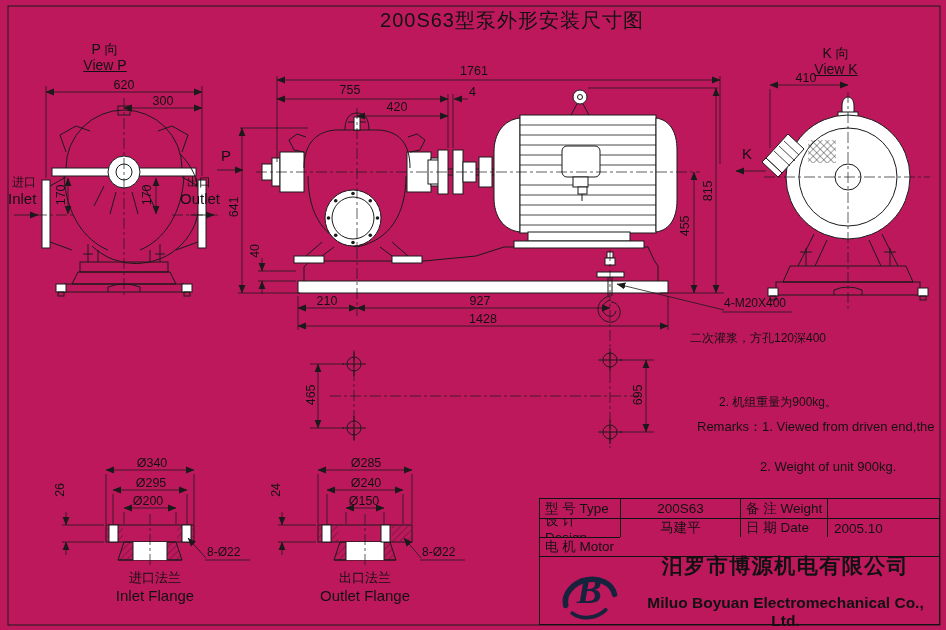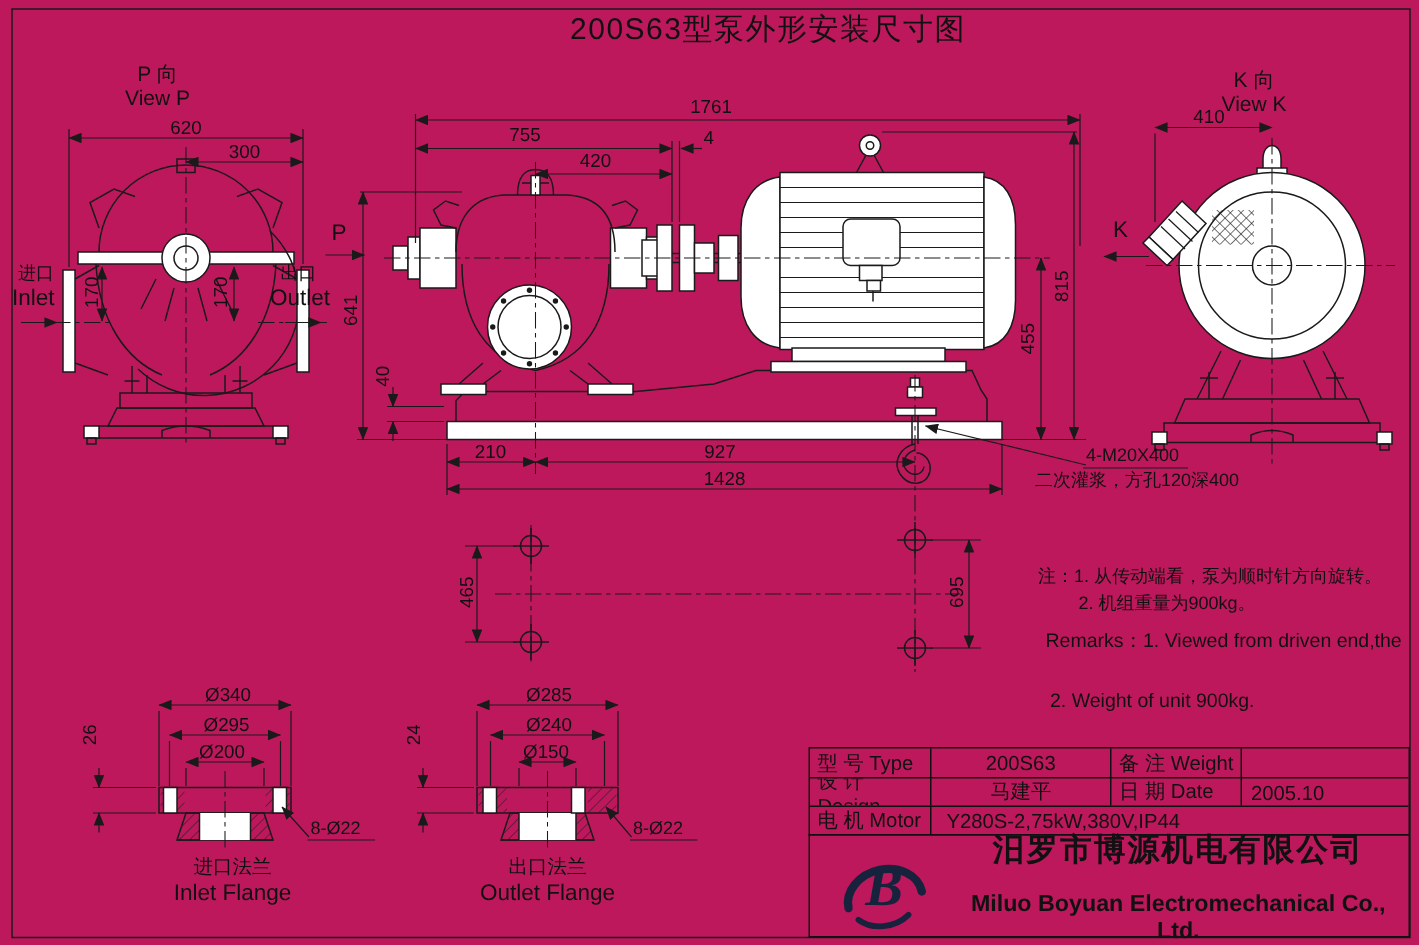--- a/index.html
+++ b/index.html
@@ -2,21 +2,21 @@
 <html><head>
 <meta charset="utf-8">
 <style>
   html,body{margin:0;padding:0;background:#fff;}
   #sheet{position:relative;width:946px;height:630px;background:#be185d;overflow:hidden;
          font-family:"Liberation Sans",sans-serif;color:#111;}
   #linework{position:absolute;left:0;top:0;}
   .t{position:absolute;white-space:nowrap;font-size:12.5px;line-height:1.1;color:#111;}
   .c{transform:translateX(-50%);}
   .r{width:44px;text-align:center;transform:rotate(-90deg);}
-  .ul{text-align:center;}
+  .ul{text-decoration:underline;text-align:center;}
   .zhti{font-size:20px;letter-spacing:1px;}
   .enti{font-size:19px;}
   .vlab{font-size:14px;margin-top:13px;}
   .small{font-size:12px;}
   .note-zh{font-size:12px;}
   .note-en{font-size:13px;}
   .fl-lab-zh{font-size:13px;}
   .fl-lab-en{font-size:15px;}
   .arrlab{font-size:15px;}
   
@@ -304,33 +304,32 @@
 <span class="t" style="left:469px;top:86px">4</span>
 <span class="t r" style="left:213px;top:200px">641</span>
 <span class="t r" style="left:234px;top:244px">40</span>
 <span class="t c" style="left:327px;top:295px">210</span>
 <span class="t c" style="left:480px;top:295px">927</span>
 <span class="t c" style="left:483px;top:313px">1428</span>
 <span class="t r" style="left:664px;top:219px">455</span>
 <span class="t r" style="left:687px;top:184px">815</span>
 <span class="t arrlab" style="left:742px;top:146px">K</span>
 <span class="t small" style="left:724px;top:297px">4-M20X400</span>
-<span class="t small" style="left:690px;top:314px">二次灌浆，方孔120深400</span>
+<span class="t small" style="left:690px;top:332px">二次灌浆，方孔120深400</span>
 
 <span class="t c vlab" style="left:836px;top:33px">K 向</span>
 <span class="t c vlab ul" style="left:836px;top:49px">View K</span>
 <span class="t c" style="left:806px;top:72px">410</span>
 
 <span class="t r" style="left:290px;top:388px">465</span>
 <span class="t r" style="left:617px;top:388px">695</span>
 
-<span class="t note-zh" style="left:692px;top:378px">注：1. 从传动端看，泵为顺时针方向旋转。</span>
 <span class="t note-zh" style="left:719px;top:396px">2. 机组重量为900kg。</span>
 <span class="t note-en" style="left:697px;top:420px">Remarks：1. Viewed from driven end,the</span>
-<span class="t note-en" style="left:700px;top:460px">2. Weight of unit 900kg.</span>
+<span class="t note-en" style="left:760px;top:460px">2. Weight of unit 900kg.</span>
 
 <span class="t c" style="left:152px;top:457px">Ø340</span>
 <span class="t c" style="left:151px;top:477px">Ø295</span>
 <span class="t c" style="left:148px;top:495px">Ø200</span>
 <span class="t r" style="left:39px;top:483px">26</span>
 <span class="t small" style="left:207px;top:546px">8-Ø22</span>
 <span class="t c fl-lab-zh" style="left:155px;top:571px">进口法兰</span>
 <span class="t c fl-lab-en" style="left:155px;top:588px">Inlet Flange</span>
 
 <span class="t c" style="left:366px;top:457px">Ø285</span>
@@ -344,21 +343,20 @@
 <div class="tblock">
   <div class="lab">型 号 Type</div>
   <div class="bl mid">200S63</div>
   <div class="bl lab">备 注 Weight</div>
   <div class="bl"></div>
   <div class="bt lab">设 计 Design</div>
   <div class="bl bt mid">马建平</div>
   <div class="bl bt lab">日 期 Date</div>
   <div class="bl bt pl6">2005.10</div>
   <div class="bt lab">电 机 Motor</div>
-  <div class="bl bt pl10" style="grid-column:2/5">Y280S-2,75kW,380V,IP44</div>
 </div>
 
 <div class="company">
   <svg class="logo" viewBox="0 0 70 54">
     <g stroke="#17233d" fill="none" stroke-linecap="round">
       <path d="M14,40 A21,17 -14 1 1 58,30" stroke-width="5"></path>
       <path d="M20,47 A21,17 -14 0 0 50,44" stroke-width="3.5"></path>
     </g>
     <text x="24" y="38" font-size="34" font-style="italic" font-weight="bold" fill="#17233d" font-family="Liberation Serif, serif">B</text>
   </svg>

